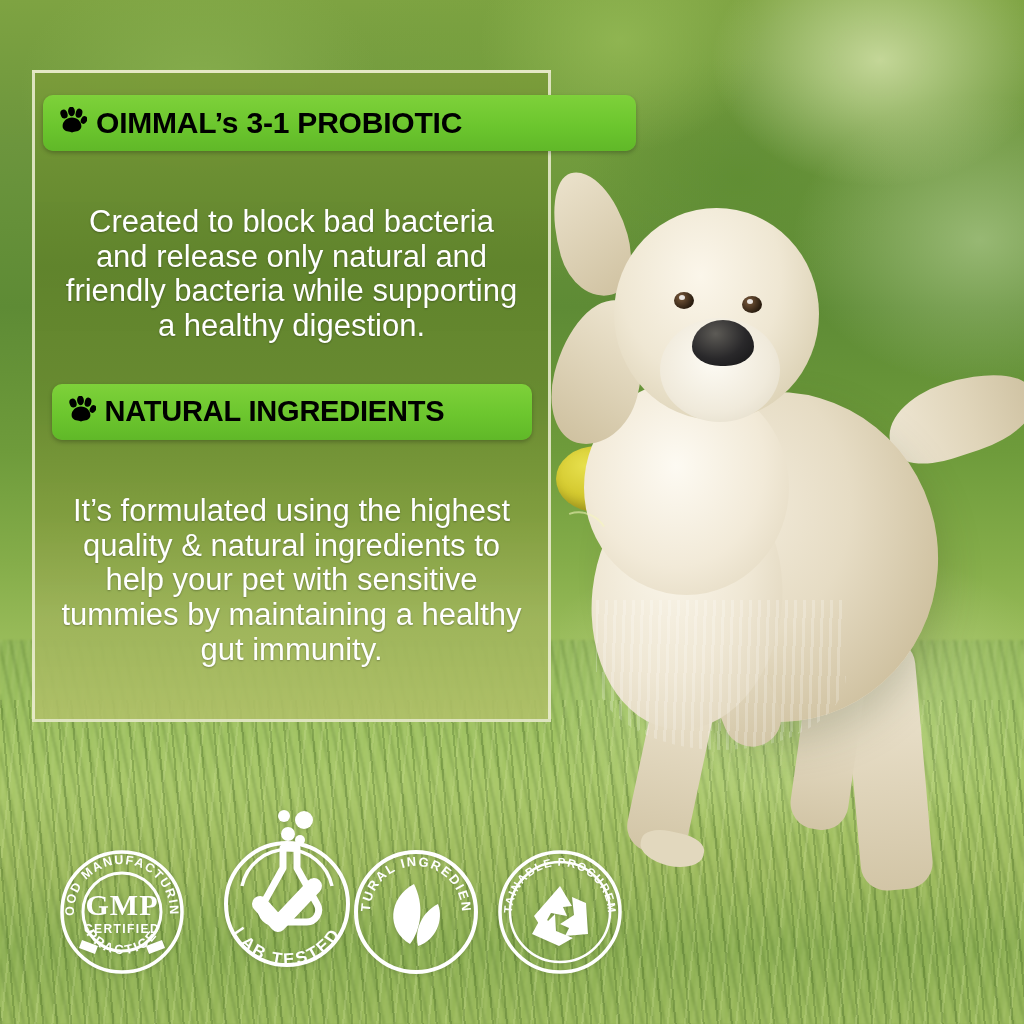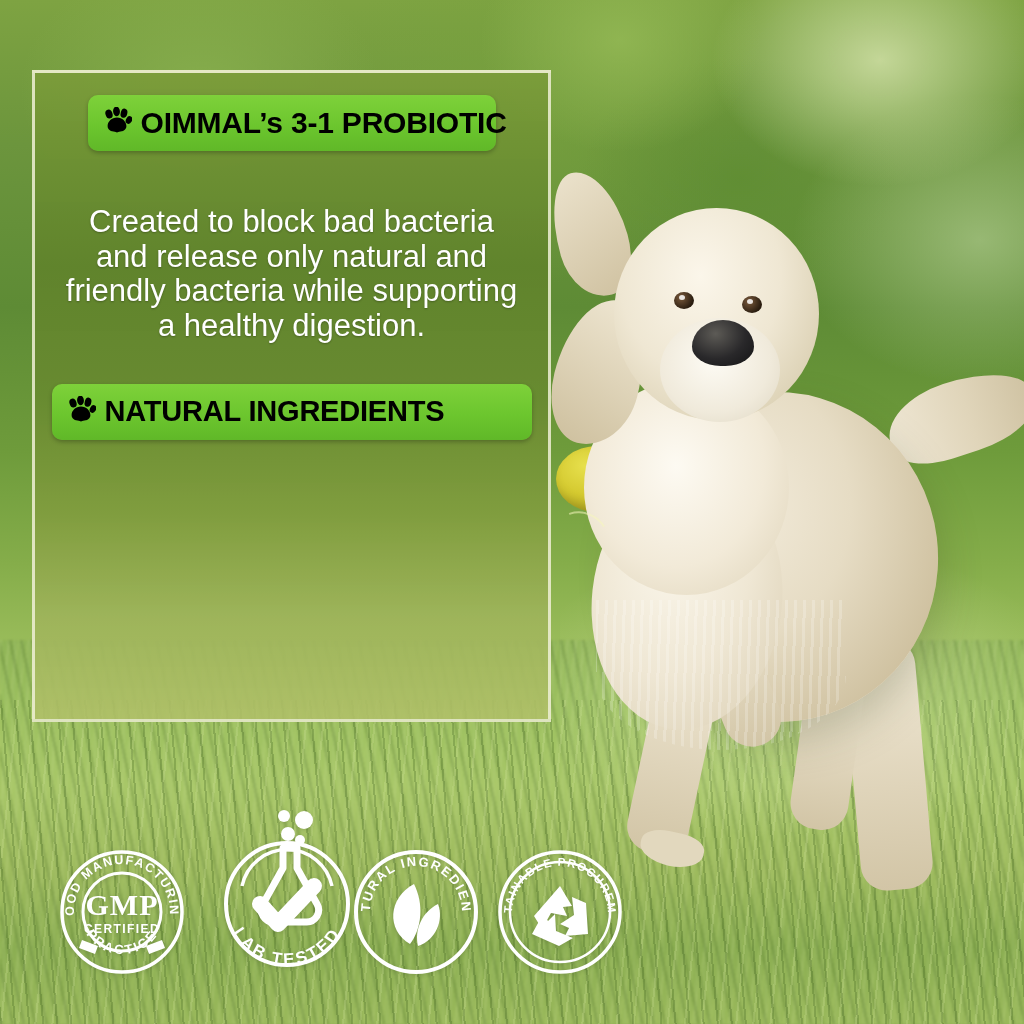--- a/index.html
+++ b/index.html
@@ -140,21 +140,21 @@
 
   .pill{
     position:relative;
     background:linear-gradient(180deg,#7ed13a 0%,#6cc62e 55%,#60b828 100%);
     border-radius:10px;
     height:56px;
     display:flex; align-items:center; gap:9px;
     padding:0 14px;
     box-shadow:0 2px 4px rgba(0,0,0,.25);
   }
-  .pill.heading-1{ width:408px; margin:0 auto; }
+  .pill.heading-1{ width:593px; margin:0 auto; }
   .pill.heading-2{ width:480px; margin:0 auto; }
   .pill-text{
     color:#000; font-weight:bold; letter-spacing:-.2px;
     font-size:30px; line-height:1; white-space:nowrap;
   }
   .pill.heading-2 .pill-text{ font-size:29px; }
   .paw-icon{ flex:0 0 auto; display:block; }
 
   .body-copy{
     color:#ffffff;
@@ -233,20 +233,21 @@
         <ellipse cx="7" cy="7" rx="3.5" ry="4.6" fill="#000" transform="rotate(-18 7 7)"></ellipse>
         <ellipse cx="14.5" cy="4.4" rx="3.4" ry="4.8" fill="#000" transform="rotate(-5 14.5 4.4)"></ellipse>
         <ellipse cx="22" cy="6.2" rx="3.3" ry="4.6" fill="#000" transform="rotate(14 22 6.2)"></ellipse>
         <ellipse cx="27" cy="13" rx="3" ry="4" fill="#000" transform="rotate(30 27 13)"></ellipse>
         <path d="M15 10.5c5.2 0 9.4 4.1 9.4 8.6 0 4.1-3.6 5.6-7.2 5.6-1.4 0-2.2.8-2.2.8s-.8-.8-2.2-.8c-3.6 0-7.2-1.5-7.2-5.6 0-4.5 4.2-8.6 9.4-8.6z" fill="#000"></path>
       </svg>
     </span>
     <span class="pill-text">NATURAL INGREDIENTS</span>
   </div>
 
+  <p class="body-copy">It’s formulated using the highest quality &amp; natural ingredients to help your pet with sensitive tummies by maintaining a healthy gut immunity.</p>
 </div>
 
 <div class="badges">
 
   <div class="badge b-gmp">
     <svg width="128" height="128" viewBox="0 0 128 128" aria-hidden="true">
       <defs>
         <path id="gmpTop" d="M16,64 A48,48 0 0 1 112,64"></path>
         <path id="gmpBot" d="M22,64 A42,42 0 0 0 106,64"></path>
       </defs>

